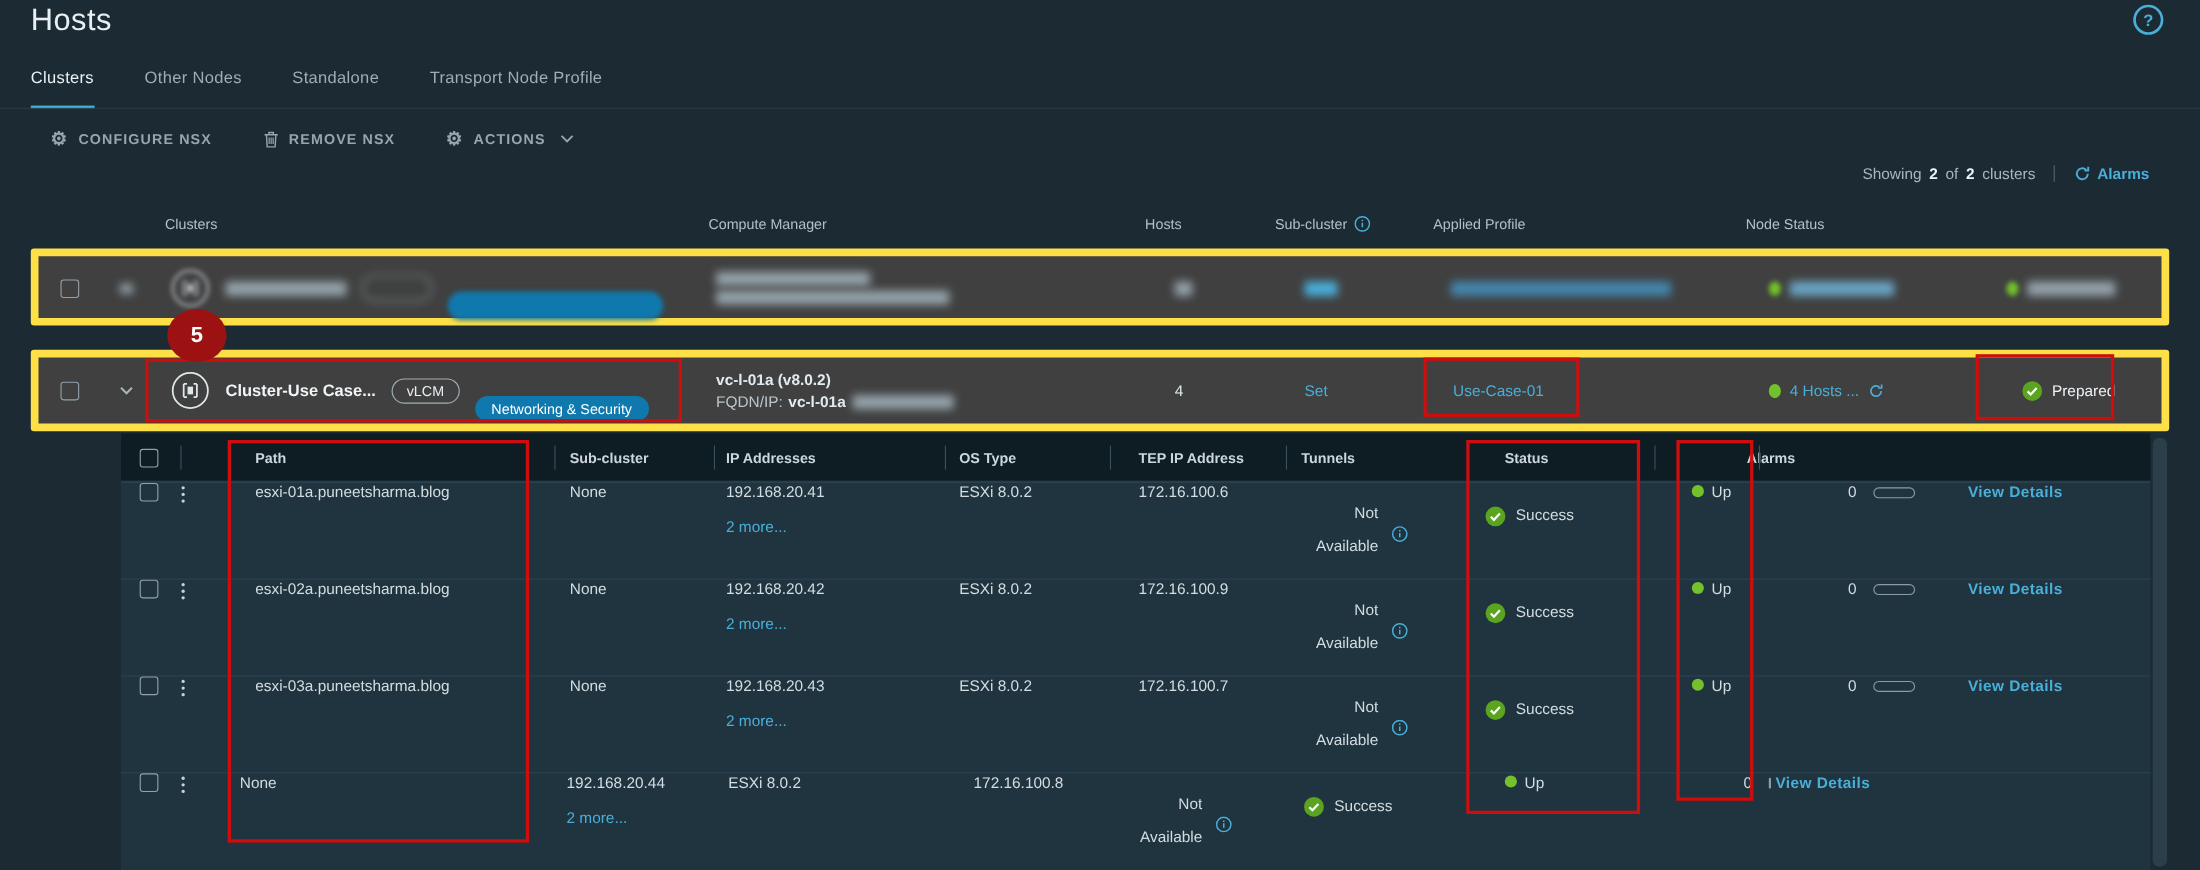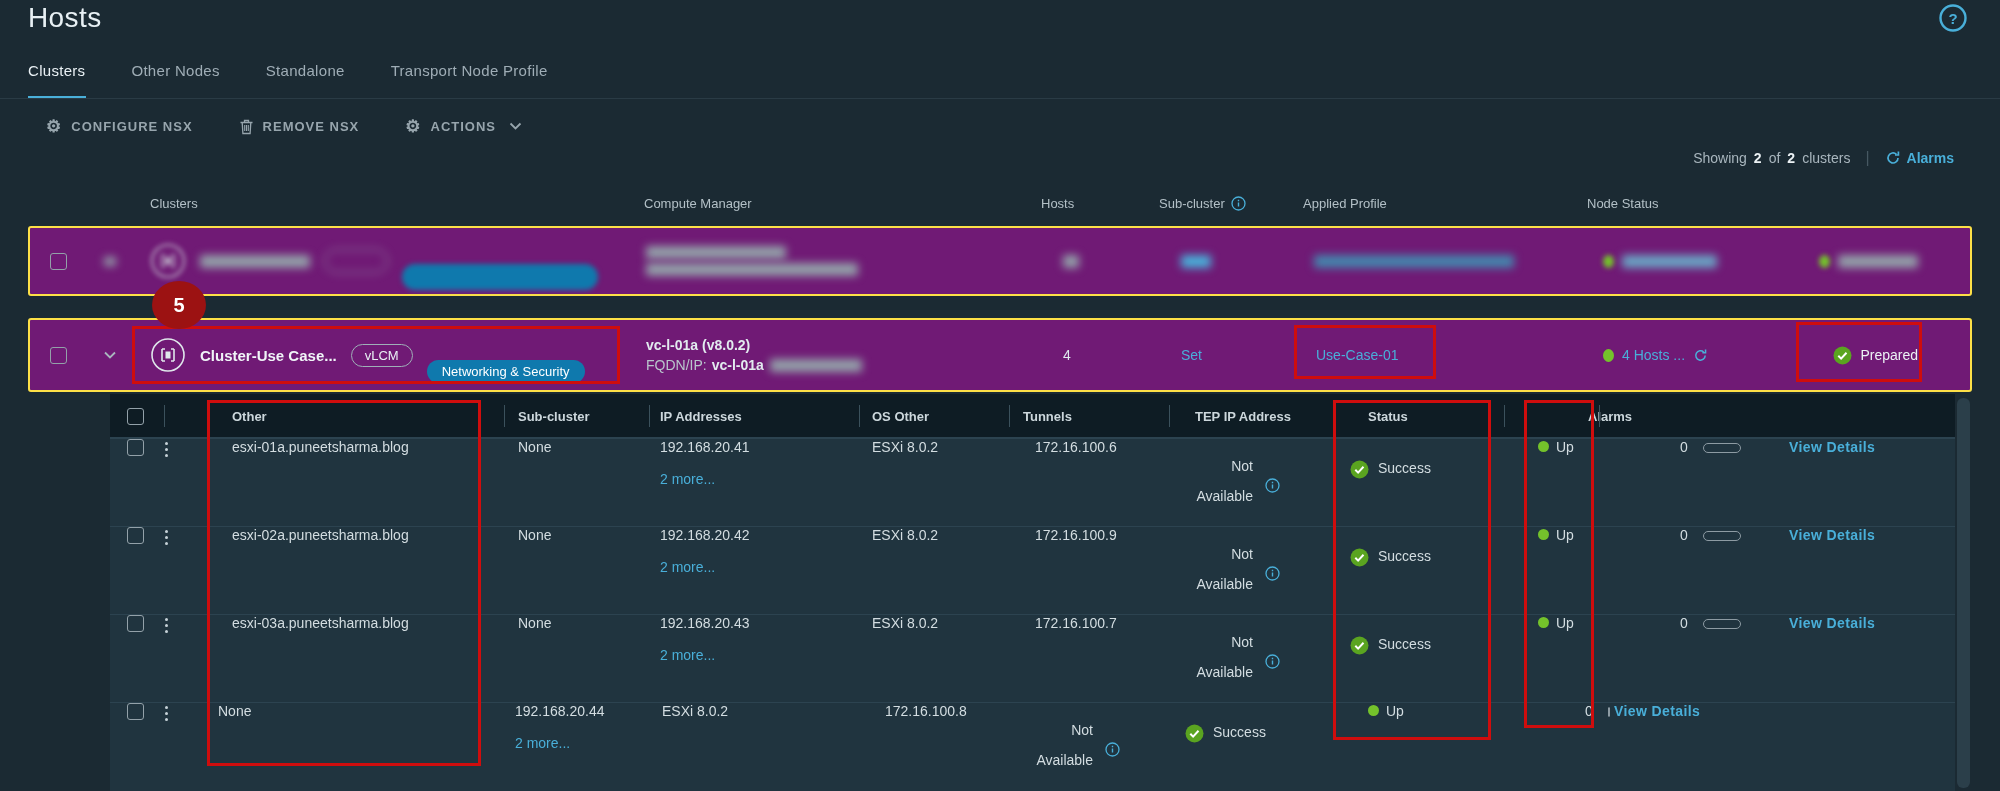--- a/index.html
+++ b/index.html
@@ -32,21 +32,21 @@
   .filter-icon i:nth-child(1){width:24px;} .filter-icon i:nth-child(2){width:15px;} .filter-icon i:nth-child(3){width:7px;}
   .summary { position:absolute; top:149px; right:46px; display:flex; align-items:center; gap:7px; font-size:14px; color:#a9b6be; }
   .sum-strong { color:#ecf2f5; font-weight:700; }
   .sum-divider { color:#465862; margin:0 8px; font-size:16px; }
   .refresh-link { display:flex; align-items:center; gap:6px; color:#49afd9; cursor:pointer; font-weight:600; }
   
   .ogrid { display:grid; grid-template-columns:48px 48px 506px 400px 90px 160px 290px 402px; }
   .ohead { position:absolute; left:28px; top:196px; width:1944px; font-size:13px; color:#b3c0c7; }
   .ohead .hl { display:flex; align-items:center; gap:6px; }
   
-  .card { position:absolute; left:28px; width:1944px; background:#701a75; border:2px solid #fde047; border-radius:3px; }
+  .card { position:absolute; left:28px; width:1944px; background:#404040; border:7px solid #fde047; border-radius:3px; }
   .card.row1 { top:226px; height:70px; }
   .card.row2 { top:318px; height:74px; }
   .card .ogrid { height:100%; align-items:center; }
   .cell { display:flex; align-items:center; }
   .checkbox { width:17px; height:17px; border:1px solid #93a1a9; border-radius:3px; background:transparent; cursor:pointer; flex:none; }
   .expander { width:16px; height:16px; color:#a9b6be; cursor:pointer; }
   .ccell { gap:14px; padding-left:24px; }
   .cluster-icon { width:36px; height:36px; flex:none; }
   .cluster-name { font-size:15px; font-weight:700; color:#f0f5f8; white-space:nowrap; }
   .pill-outline { border:1px solid #9fb0b8; border-radius:13px; padding:3px 13px; font-size:13px; color:#e8f0f4; white-space:nowrap; }
@@ -261,36 +261,36 @@
     </div>
   </div>
 
   <div class="inner">
     <div class="ihead igrid">
       <div class="hc sep" style="padding-left:17px">
           <span class="checkbox"></span>
         </div>
       <div class="hc"></div>
       <div class="hc sep" style="padding-left:27px">
-          <span>Other</span>
+          <span>Path</span>
         </div>
       <div class="hc sep" style="padding-left:13px">
           <span>Sub-cluster</span>
         </div>
       <div class="hc sep" style="padding-left:10px">
           <span>IP Addresses</span>
         </div>
       <div class="hc sep" style="padding-left:12px">
-          <span>OS Other</span>
+          <span>OS Type</span>
+        </div>
+      <div class="hc sep" style="padding-left:25px">
+          <span>TEP IP Address</span>
         </div>
       <div class="hc sep" style="padding-left:13px">
           <span>Tunnels</span>
-        </div>
-      <div class="hc sep" style="padding-left:25px">
-          <span>TEP IP Address</span>
         </div>
       <div class="hc sep" style="padding-left:33px">
           <span>Status</span>
         </div>
       <div class="hc sep" style="padding-left:83px">
           <span>Alarms</span>
         </div>
       <div class="hc"></div>
     </div>
 

